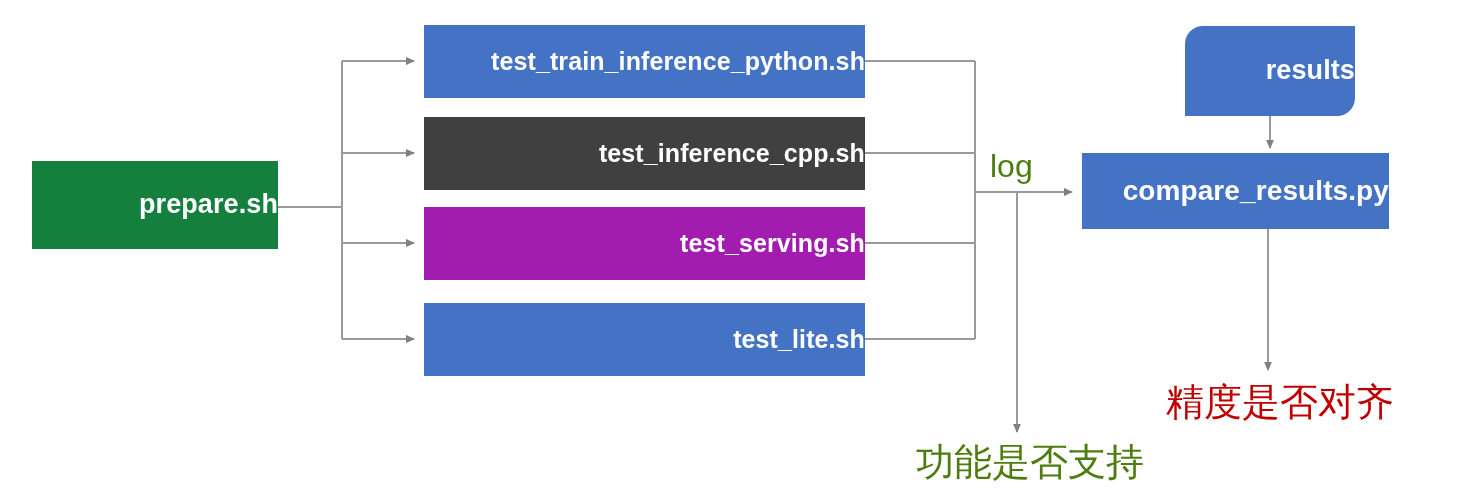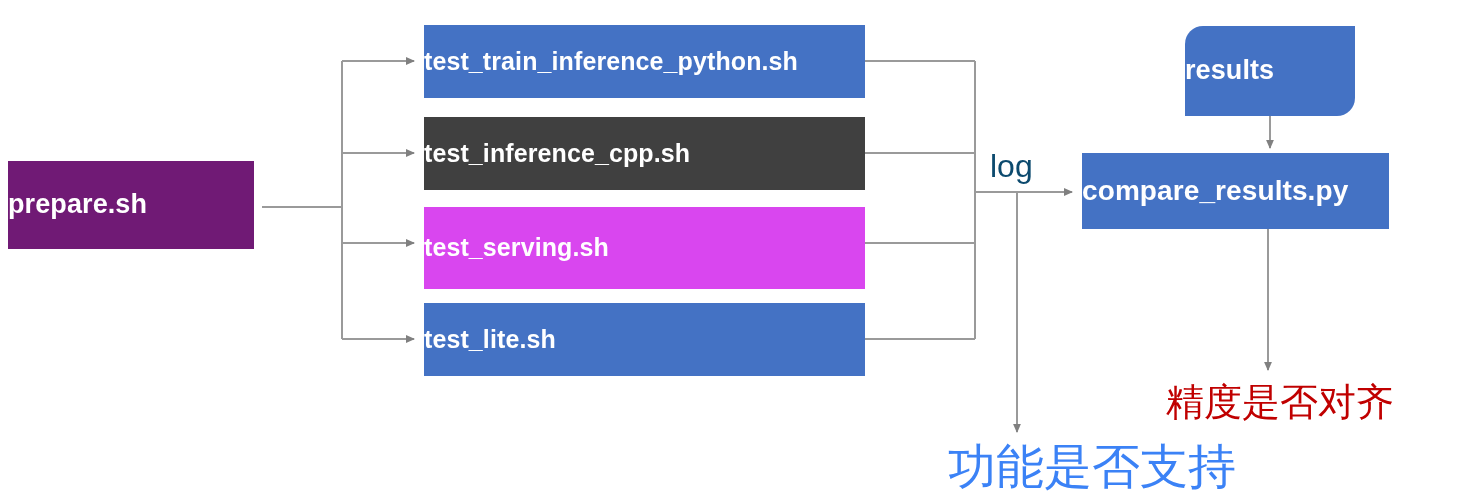--- a/index.html
+++ b/index.html
@@ -15,21 +15,21 @@
     position: relative;
     width: 1478px;
     height: 498px;
     background: #ffffff;
     overflow: hidden;
   }
   .node {
     position: absolute;
     display: flex;
     align-items: center;
-    justify-content: flex-start;
+    justify-content: flex-end;
     box-sizing: border-box;
     color: #ffffff;
     font-weight: bold;
     text-align: center;
     letter-spacing: 0.1px;
     line-height: 1.1;
     white-space: nowrap;
   }
   .node.rounded-diag {
     border-radius: 18px 0 18px 0;
@@ -90,47 +90,47 @@
       <path d="M975,192 L1072,192" marker-end="url(#arrowhead)"></path>
 
       <path d="M1017,192 L1017,432" marker-end="url(#arrowheadv)"></path>
 
       <path d="M1270,116 L1270,148" marker-end="url(#arrowheadv)"></path>
 
       <path d="M1268,229 L1268,370" marker-end="url(#arrowheadv)"></path>
     </g>
   </svg>
 
-  <div class="node" style="left:8px; top:161px; width:246px; height:88px; background:#701a75; font-size:27px;">
+  <div class="node" style="left:32px; top:161px; width:246px; height:88px; background:#15803d; font-size:27px;">
     <span>prepare.sh</span>
   </div>
 
   <div class="node" style="left:424px; top:25px; width:441px; height:73px; background:#4472C4; font-size:25px;">
     <span>test_train_inference_python.sh</span>
   </div>
 
   <div class="node" style="left:424px; top:117px; width:441px; height:73px; background:#404040; font-size:25px;">
     <span>test_inference_cpp.sh</span>
   </div>
 
-  <div class="node" style="left:424px; top:207px; width:441px; height:82px; background:#d946ef; font-size:25px;">
+  <div class="node" style="left:424px; top:207px; width:441px; height:73px; background:#a21caf; font-size:25px;">
     <span>test_serving.sh</span>
   </div>
 
   <div class="node" style="left:424px; top:303px; width:441px; height:73px; background:#4472C4; font-size:25px;">
     <span>test_lite.sh</span>
   </div>
 
   <div class="node rounded-diag" style="left:1185px; top:26px; width:170px; height:90px; background:#4472C4; font-size:27px;">
     <span>results</span>
   </div>
 
   <div class="node" style="left:1082px; top:153px; width:307px; height:76px; background:#4472C4; font-size:28px;">
     <span>compare_results.py</span>
   </div>
 
-  <div class="label-text label-log" style="left:990px; top:150px; font-size:32px; color:#0c4a6e;">log</div>
+  <div class="label-text label-log" style="left:990px; top:150px; font-size:32px; color:#4d7c0f;">log</div>
 
-  <div class="label-text label-red" style="left:948px; top:443px; font-size:48px; color:#3b82f6;">功能是否支持</div>
+  <div class="label-text label-red" style="left:916px; top:443px; font-size:38px; color:#4d7c0f;">功能是否支持</div>
 
   <div class="label-text label-red" style="left:1166px; top:383px; font-size:38px; color:#C00000;">精度是否对齐</div>
 
 </div>
 
 </body></html>

